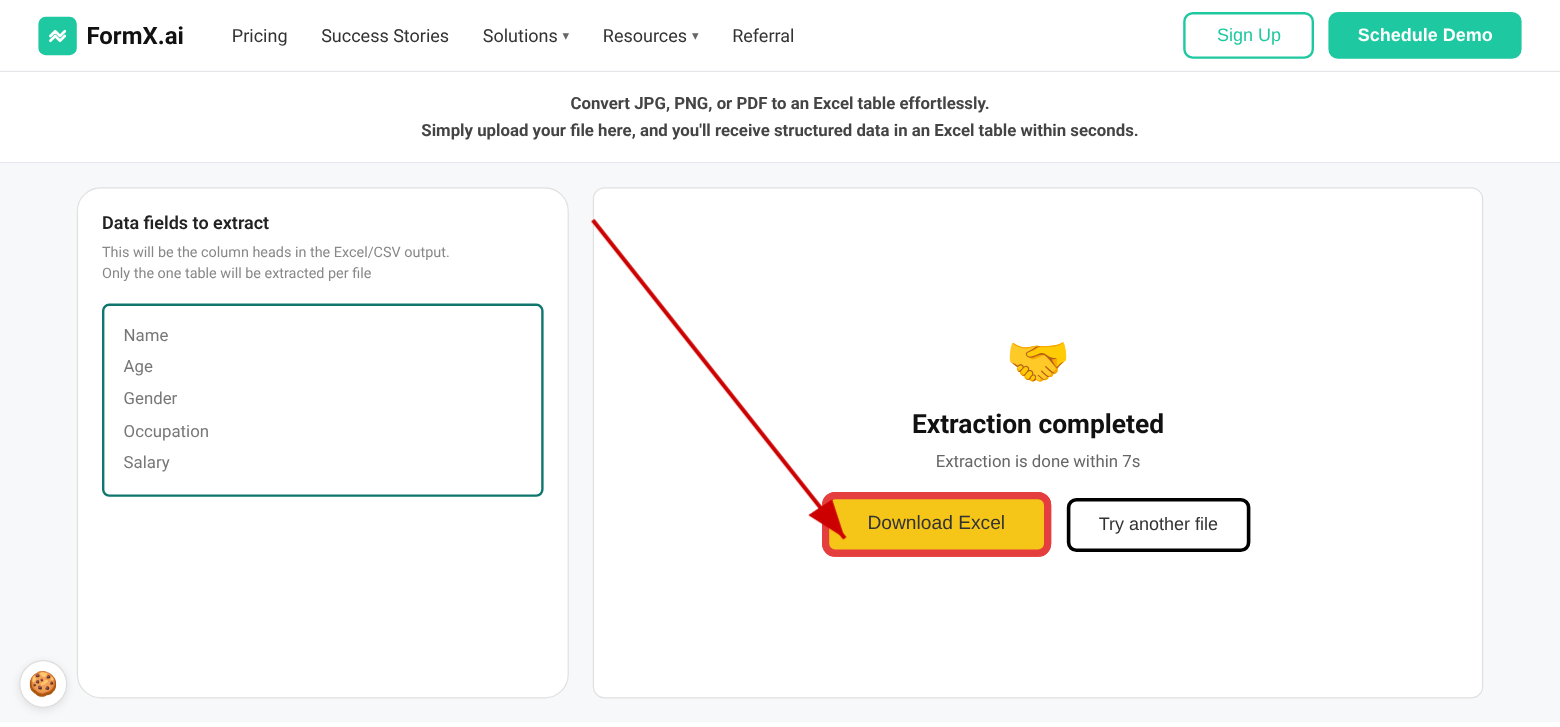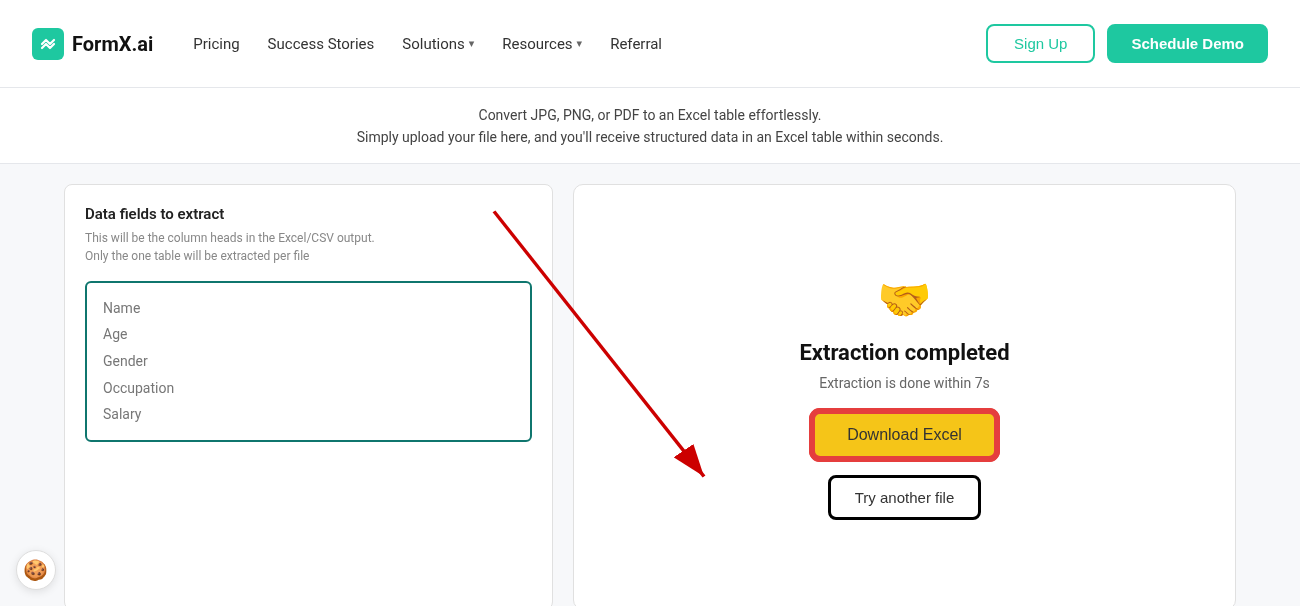--- a/index.html
+++ b/index.html
@@ -3,21 +3,21 @@
   <meta charset="utf-8">
   <style>
     * { margin: 0; padding: 0; box-sizing: border-box; }
     body { font-family: -apple-system, BlinkMacSystemFont, 'Segoe UI', Roboto, sans-serif; background: #fff; width: 1300px; height: 606px; overflow: hidden; }
 
     
     .header {
       display: flex;
       align-items: center;
       padding: 0 32px;
-      height: 88px;
+      height: 60px;
       border-bottom: 1px solid #e5e7eb;
     }
     .logo {
       display: flex;
       align-items: center;
       gap: 8px;
       margin-right: 40px;
     }
     .logo-icon {
       width: 32px;
@@ -85,37 +85,38 @@
     .sub-header {
       text-align: center;
       padding: 16px 0 14px;
       background: #fff;
       border-bottom: 1px solid #e5e7eb;
     }
     .sub-header p {
       font-size: 14px;
       color: #444;
       line-height: 1.6;
+      font-weight: bold;
     }
 
     
     .main-content {
       display: flex;
       padding: 20px 64px;
       gap: 20px;
       background: #f7f8fa;
       height: calc(606px - 72px - 68px);
     }
 
     
     .left-panel {
       background: white;
-      border-radius: 8px;
+      border-radius: 20px;
       border: 1px solid #e0e0e0;
-      width: 489px;
+      width: 410px;
       padding: 20px;
       position: relative;
     }
     .panel-title {
       font-size: 15px;
       font-weight: 600;
       color: #222;
       margin-bottom: 6px;
     }
     .panel-subtitle {
@@ -161,21 +162,20 @@
     .extraction-sub {
       font-size: 14px;
       color: #666;
       margin-bottom: 6px;
     }
     .action-buttons {
       display: flex;
       align-items: center;
       gap: 16px;
       margin-top: 4px;
-      flex-direction: column;
     }
     .btn-download {
       padding: 12px 32px;
       background: #f5c518;
       border: 3px solid #e53e3e;
       border-radius: 8px;
       font-size: 16px;
       font-weight: 500;
       color: #333;
       cursor: pointer;

